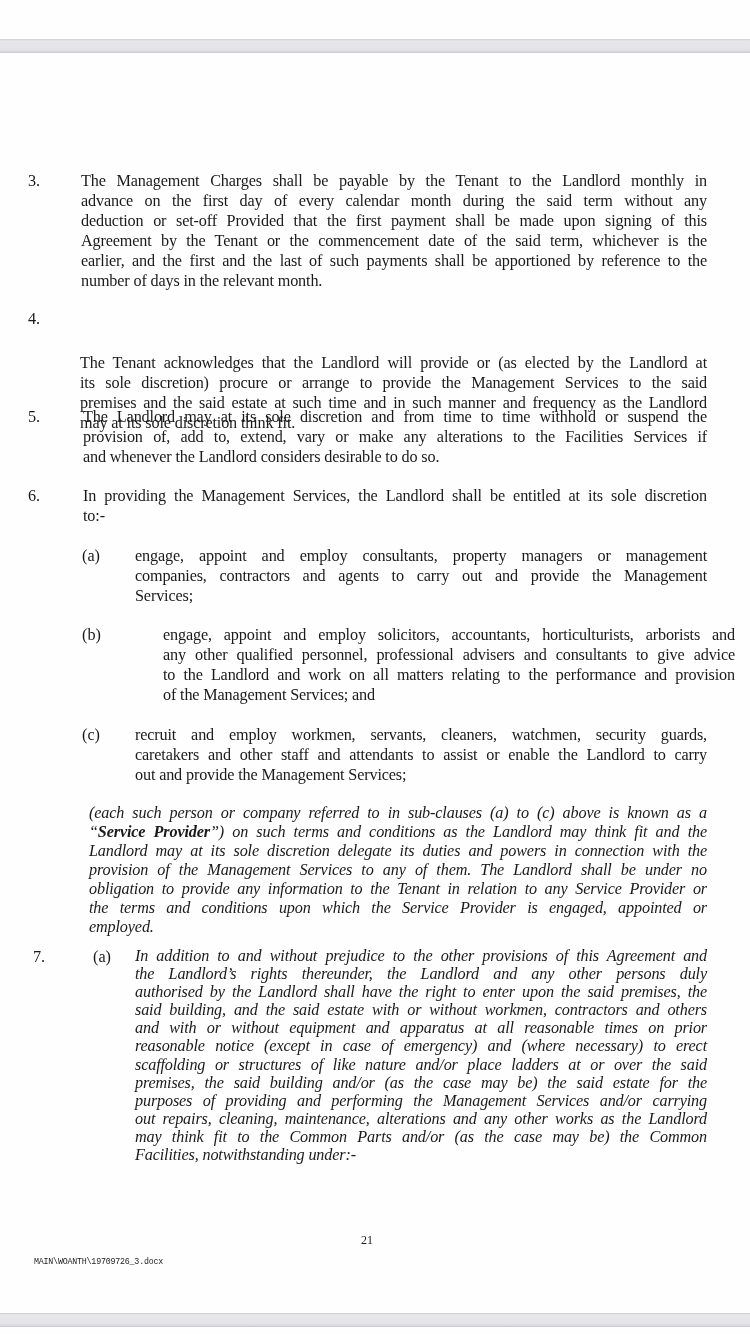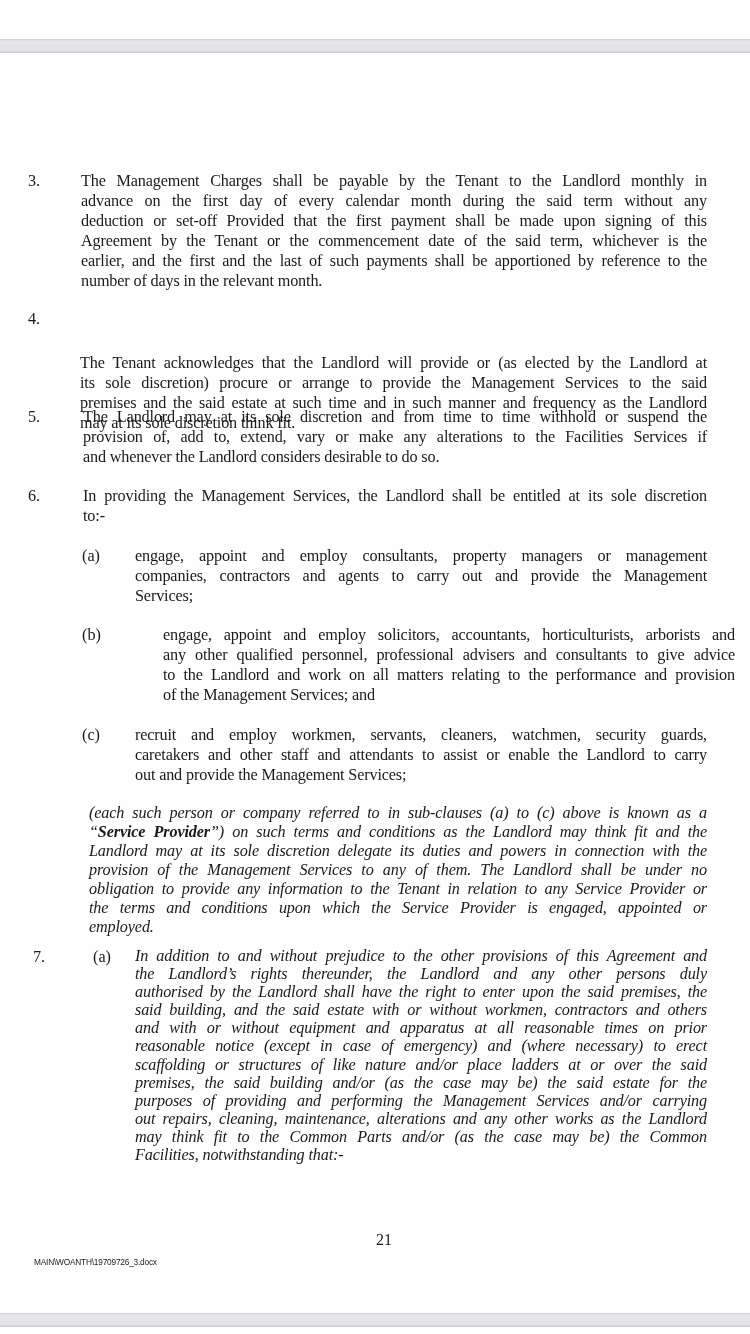--- a/index.html
+++ b/index.html
@@ -20,22 +20,22 @@
   .num, .sub, .text { position: absolute; font-size: 16.2px; }
   .num { line-height: 20px; }
   .sub { line-height: 20px; }
   .text { text-align: justify; text-align-last: left; line-height: 20px; letter-spacing: -0.15px; }
   .tight { line-height: 19px; font-style: italic; }
   .tighter { line-height: 18.1px; font-style: italic; }
   .text .ln { display: block; text-align: justify; text-align-last: justify; }
   .text .ln.last { text-align-last: left; }
   b { font-weight: bold; }
 
-  .pagenum { position: absolute; left: 376px; top: 1230px; font-size: 16px; line-height: 20px; }
-  .footer { position: absolute; left: 34px; top: 1256px; font-family: Liberation Sans, sans-serif; font-size: 8.3px; line-height: 12px; color: #222; letter-spacing: -0.2px; }
+  .pagenum { position: absolute; left: 361px; top: 1230px; font-size: 12px; line-height: 20px; }
+  .footer { position: absolute; left: 34px; top: 1256px; font-family: Liberation Mono, monospace; font-size: 8.3px; line-height: 12px; color: #222; letter-spacing: -0.2px; }
 </style>
 </head>
 <body>
 
 <div class="bar top"></div>
 
 <div class="page"></div>
 
 <div class="num" style="left:28px; top:171px;">3.</div>
 <div class="text" style="left:81px; top:171px; width:626px;">
@@ -107,19 +107,19 @@
   <span class="ln">the Landlord’s rights thereunder, the Landlord and any other persons duly</span>
   <span class="ln">authorised by the Landlord shall have the right to enter upon the said premises, the</span>
   <span class="ln">said building, and the said estate with or without workmen, contractors and others</span>
   <span class="ln">and with or without equipment and apparatus at all reasonable times on prior</span>
   <span class="ln">reasonable notice (except in case of emergency) and (where necessary) to erect</span>
   <span class="ln">scaffolding or structures of like nature and/or place ladders at or over the said</span>
   <span class="ln">premises, the said building and/or (as the case may be) the said estate for the</span>
   <span class="ln">purposes of providing and performing the Management Services and/or carrying</span>
   <span class="ln">out repairs, cleaning, maintenance, alterations and any other works as the Landlord</span>
   <span class="ln">may think fit to the Common Parts and/or (as the case may be) the Common</span>
-  <span class="ln last">Facilities, notwithstanding that:-</span>
+  <span class="ln last">Facilities, notwithstanding under:-</span>
 </div>
 
 <div class="pagenum">21</div>
 <div class="footer">MAIN\WOANTH\19709726_3.docx</div>
 
 <div class="bar bottom"></div>
 
 </body></html>

